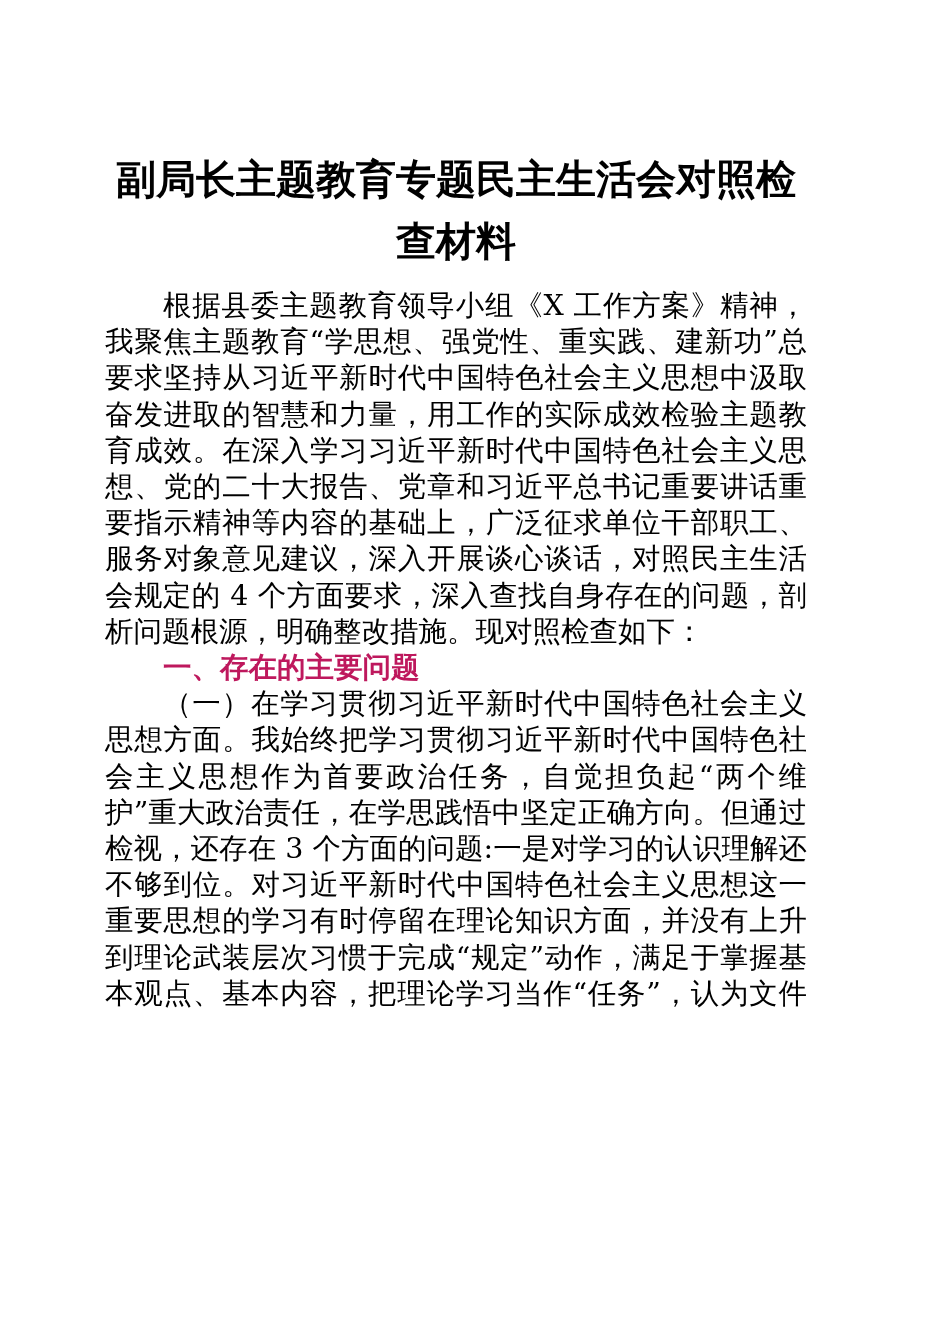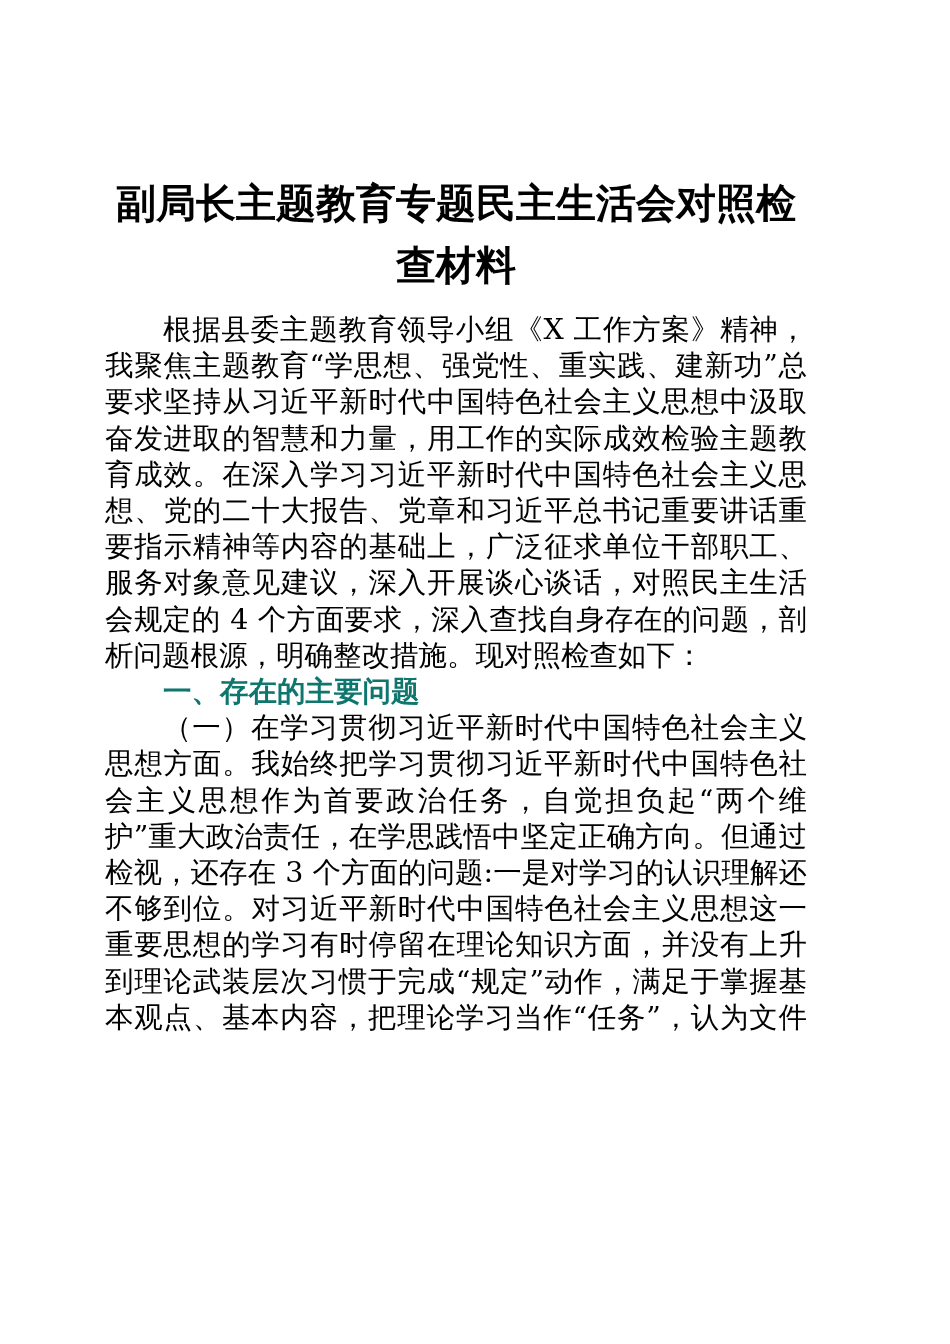--- a/index.html
+++ b/index.html
@@ -7,21 +7,20 @@
     padding: 0;
     background: #ffffff;
   }
   .page {
     position: relative;
     width: 950px;
     height: 1012px;
     background: #ffffff;
     overflow: hidden;
     box-sizing: border-box;
-    margin-top: 24px;
   }
   .content {
     position: absolute;
     left: 105px;
     top: 0;
     width: 702px;
   }
   
   .doc-title {
     font-family: "DejaVu Serif", "Liberation Serif", serif;
@@ -54,21 +53,21 @@
   }
   .para.first-body {
     margin-top: 16px;
   }
   
   .sec-heading {
     font-family: "DejaVu Sans", "Liberation Sans", sans-serif;
     font-weight: bold;
     font-size: 28.5px;
     line-height: 36.2px;
-    color: #0f766e;
+    color: #be185d;
     text-indent: 58px;
     margin: 0;
     word-break: break-all;
   }
 </style>
 </head>
 <body>
 
 <div class="page">
   <div class="content">

